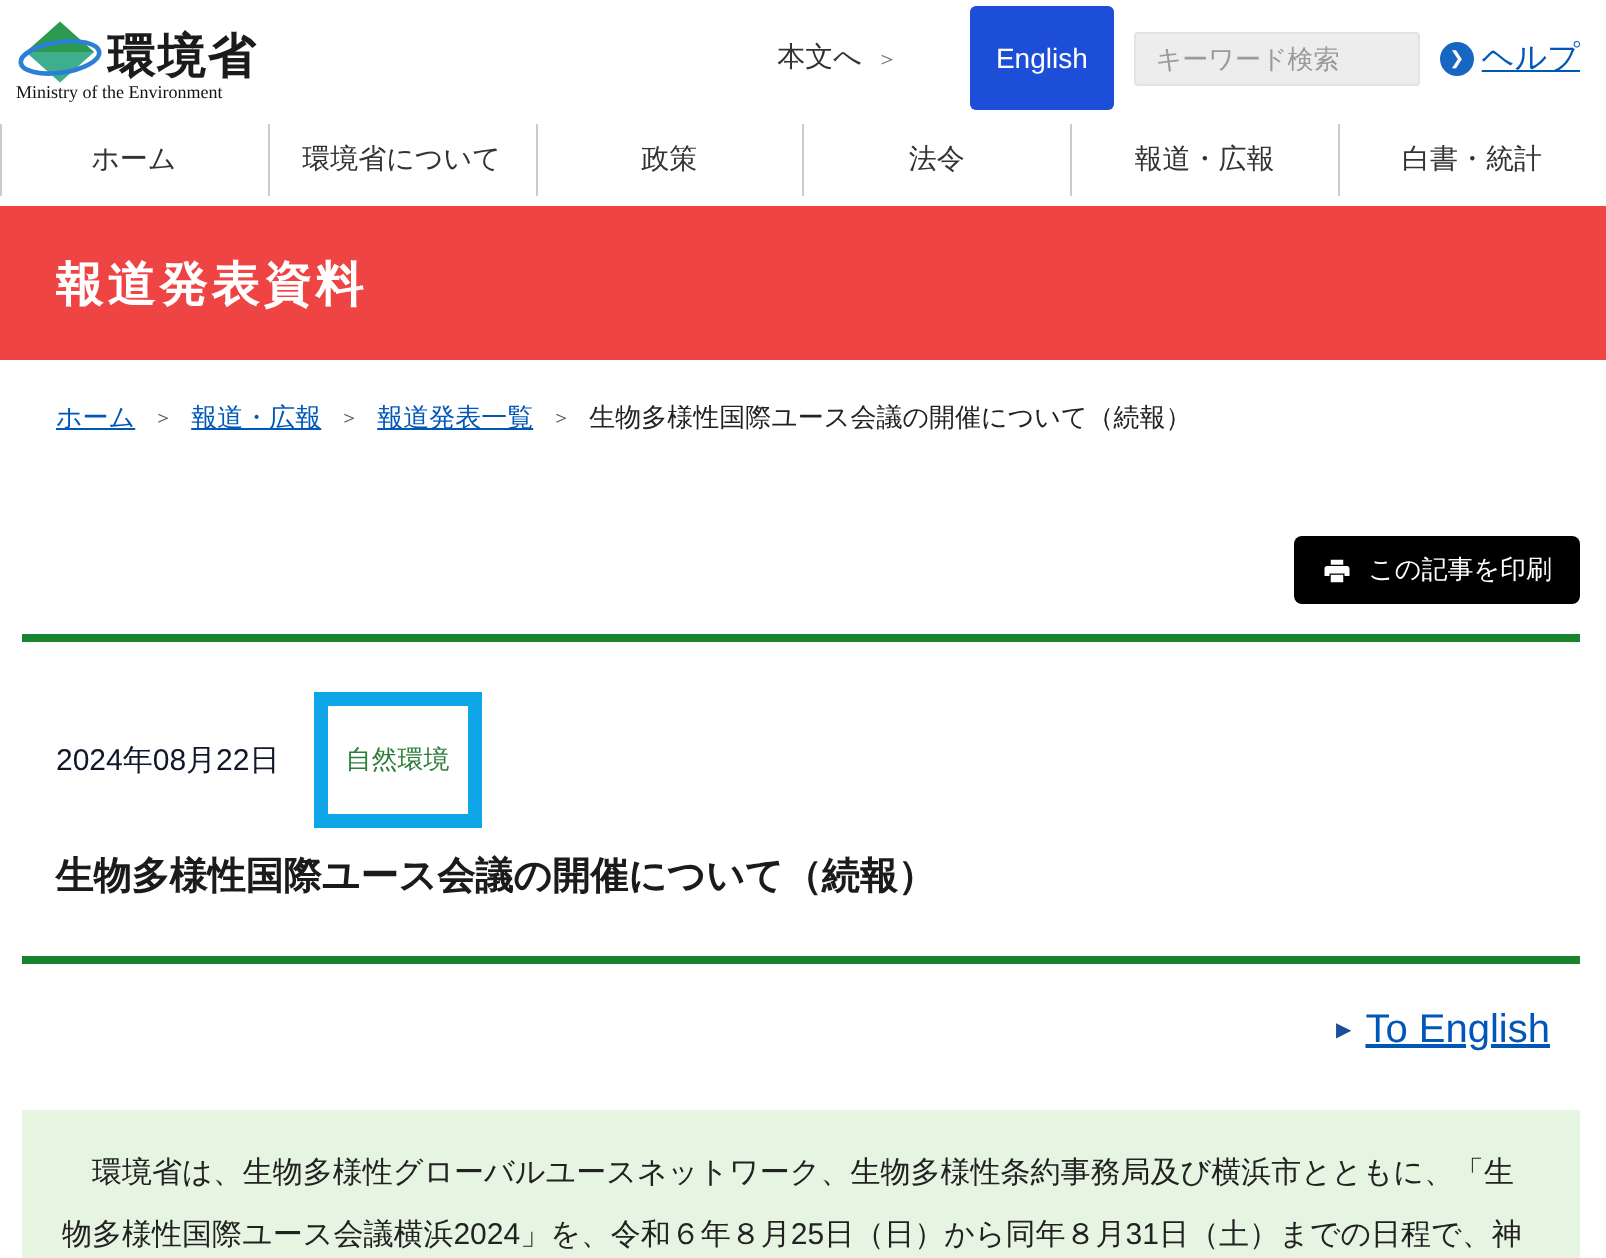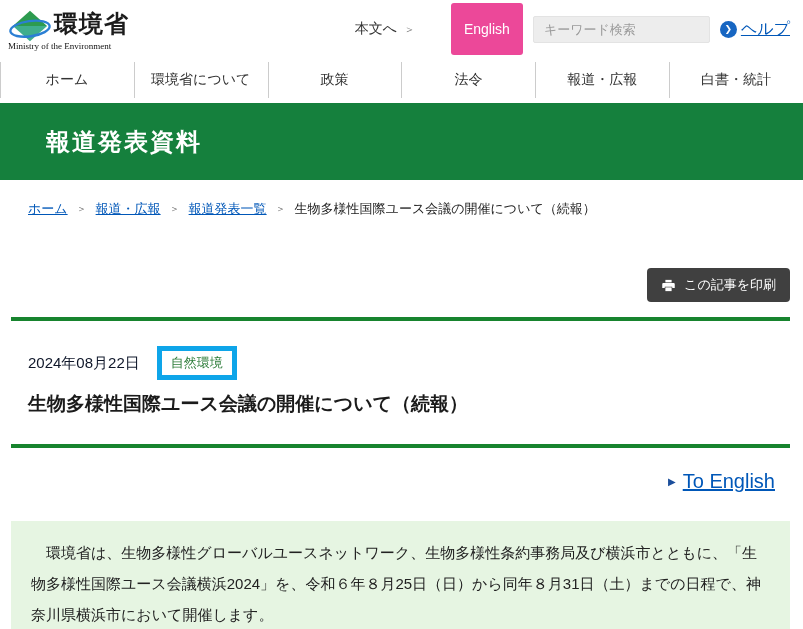--- a/index.html
+++ b/index.html
@@ -6,64 +6,64 @@
   body {
     width:803px; height:629px; margin:0 auto; overflow:hidden;
     background:#fff; color:#222;
     font-family:"Liberation Sans","DejaVu Sans",sans-serif;
   }
   a { cursor:pointer; }
 
   
   .site-header { height:58px; display:flex; align-items:center; padding:0 13px 0 8px; }
   .logo { display:flex; flex-direction:column; cursor:pointer; }
-  .logo-row { display:flex; align-items:flex-start; }
+  .logo-row { display:flex; align-items:flex-end; }
   .logo-title { font-size:24px; font-weight:bold; color:#1b1b1b; letter-spacing:1px; margin-left:2px; }
   .logo-subtitle { font-size:9px; font-weight:normal; color:#111; margin-top:-3px;
                    font-family:"Liberation Serif","DejaVu Serif",serif; white-space:nowrap; }
   .header-controls { margin-left:auto; display:flex; align-items:center; gap:10px; }
   .skip-link { display:flex; align-items:center; gap:7px; font-size:14px; color:#333;
                text-decoration:none; margin-right:26px; }
   .skip-chev { color:#777; font-size:11px; }
-  .btn-dark { background:#ec4899; color:#fff; border:none; border-radius:3px;
+  .btn-dark { background:#1d4ed8; color:#fff; border:none; border-radius:3px;
               font-size:14px; padding:18px 13px; font-family:inherit; cursor:pointer;
               display:flex; align-items:center; gap:6px; }
-  .search-input { width:177px; height:27px; background:#ededed; border:1px solid #e3e3e3;
+  .search-input { width:143px; height:27px; background:#ededed; border:1px solid #e3e3e3;
                   border-radius:2px; padding:0 10px; font-size:13px; color:#4d7c0f; font-family:inherit; }
   .search-input::placeholder { color:#9a9a9a; }
   .help { display:flex; align-items:center; gap:4px; text-decoration:none; }
   .help-circle { width:17px; height:17px; border-radius:50%; background:#1766c2; color:#fff;
                  font-size:9px; font-weight:bold; display:flex; align-items:center; justify-content:center; }
   .help-label { color:#0057b8; font-size:16px; text-decoration:underline; }
 
   
   .main-nav { height:44px; display:flex; }
   .nav-item { flex:1; position:relative; display:flex; align-items:center; justify-content:center;
               font-size:14px; color:#333; cursor:pointer; }
   .nav-item::before { content:""; position:absolute; left:0; top:4px; bottom:4px; width:1px; background:#ccc; }
 
   
-  .banner { height:77px; background:#15803d; display:flex; align-items:center; padding-left:46px; margin-top:1px; }
+  .banner { height:77px; background:#ef4444; display:flex; align-items:center; padding-left:28px; margin-top:1px; }
   .banner-title { color:#fff; font-size:24px; font-weight:bold; letter-spacing:2px; }
 
   
   .breadcrumb { margin:20px 13px 0 28px; font-size:13px; display:flex; align-items:center; gap:9px; white-space:nowrap; }
   .crumb-link { color:#0057b8; text-decoration:underline; }
   .crumb-sep { color:#555; font-size:10px; }
   .crumb-current { color:#222; }
 
   
   .print-row { display:flex; justify-content:flex-end; margin:50px 13px 0 0; }
-  .print-btn { background:#404040; color:#fff; border:none; border-radius:4px; font-size:13px;
+  .print-btn { background:#000000; color:#fff; border:none; border-radius:4px; font-size:13px;
                padding:8px 14px; display:flex; align-items:center; gap:8px; font-family:inherit; cursor:pointer; }
   .rule { height:4px; background:#17842e; margin:15px 13px 0 11px; }
   .rule.second { margin-top:27px; }
   .meta-row { display:flex; align-items:center; gap:17px; margin:25px 0 0 28px; }
   .date { font-size:15px; color:#0f172a; }
-  .badge { border:5px solid #0ea5e9; color:#2e7d3a; font-size:13px; padding:3px 9px; }
+  .badge { border:7px solid #0ea5e9; color:#2e7d3a; font-size:13px; padding:18px 9px; }
   .article-title { margin:11px 28px 0 28px; font-size:19px; font-weight:bold; color:#1b1b1b; }
   .to-english-row { display:flex; justify-content:flex-end; align-items:center; gap:7px; margin:22px 28px 0 0; }
   .to-english-arrow { color:#1b4e9b; font-size:10px; }
   .to-english-link { color:#0057b8; font-size:20px; text-decoration:underline; }
   .summary-box { margin:28px 13px 0 11px; background:#e6f5e2; padding:17px 20px;
                  font-size:15px; line-height:2.05; color:#222; }
 </style>
 </head>
 <body>
 

